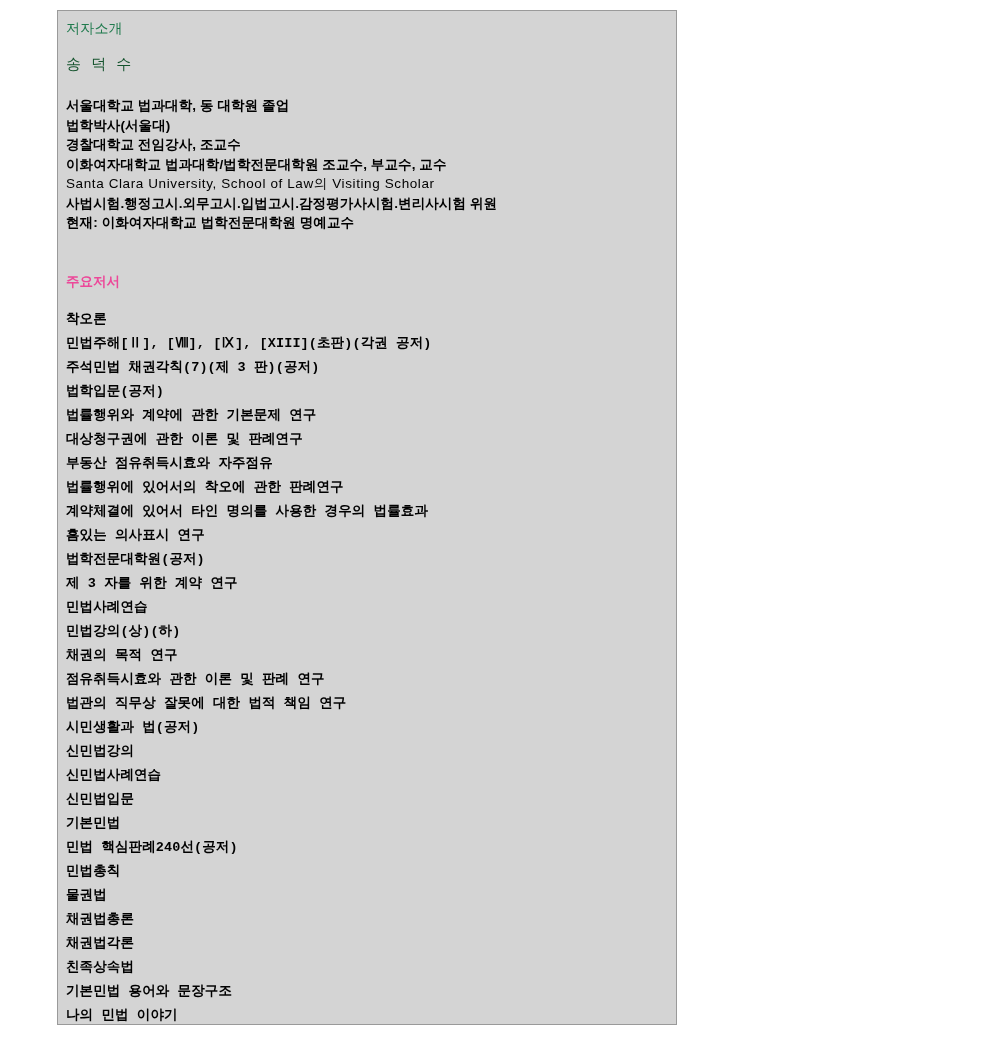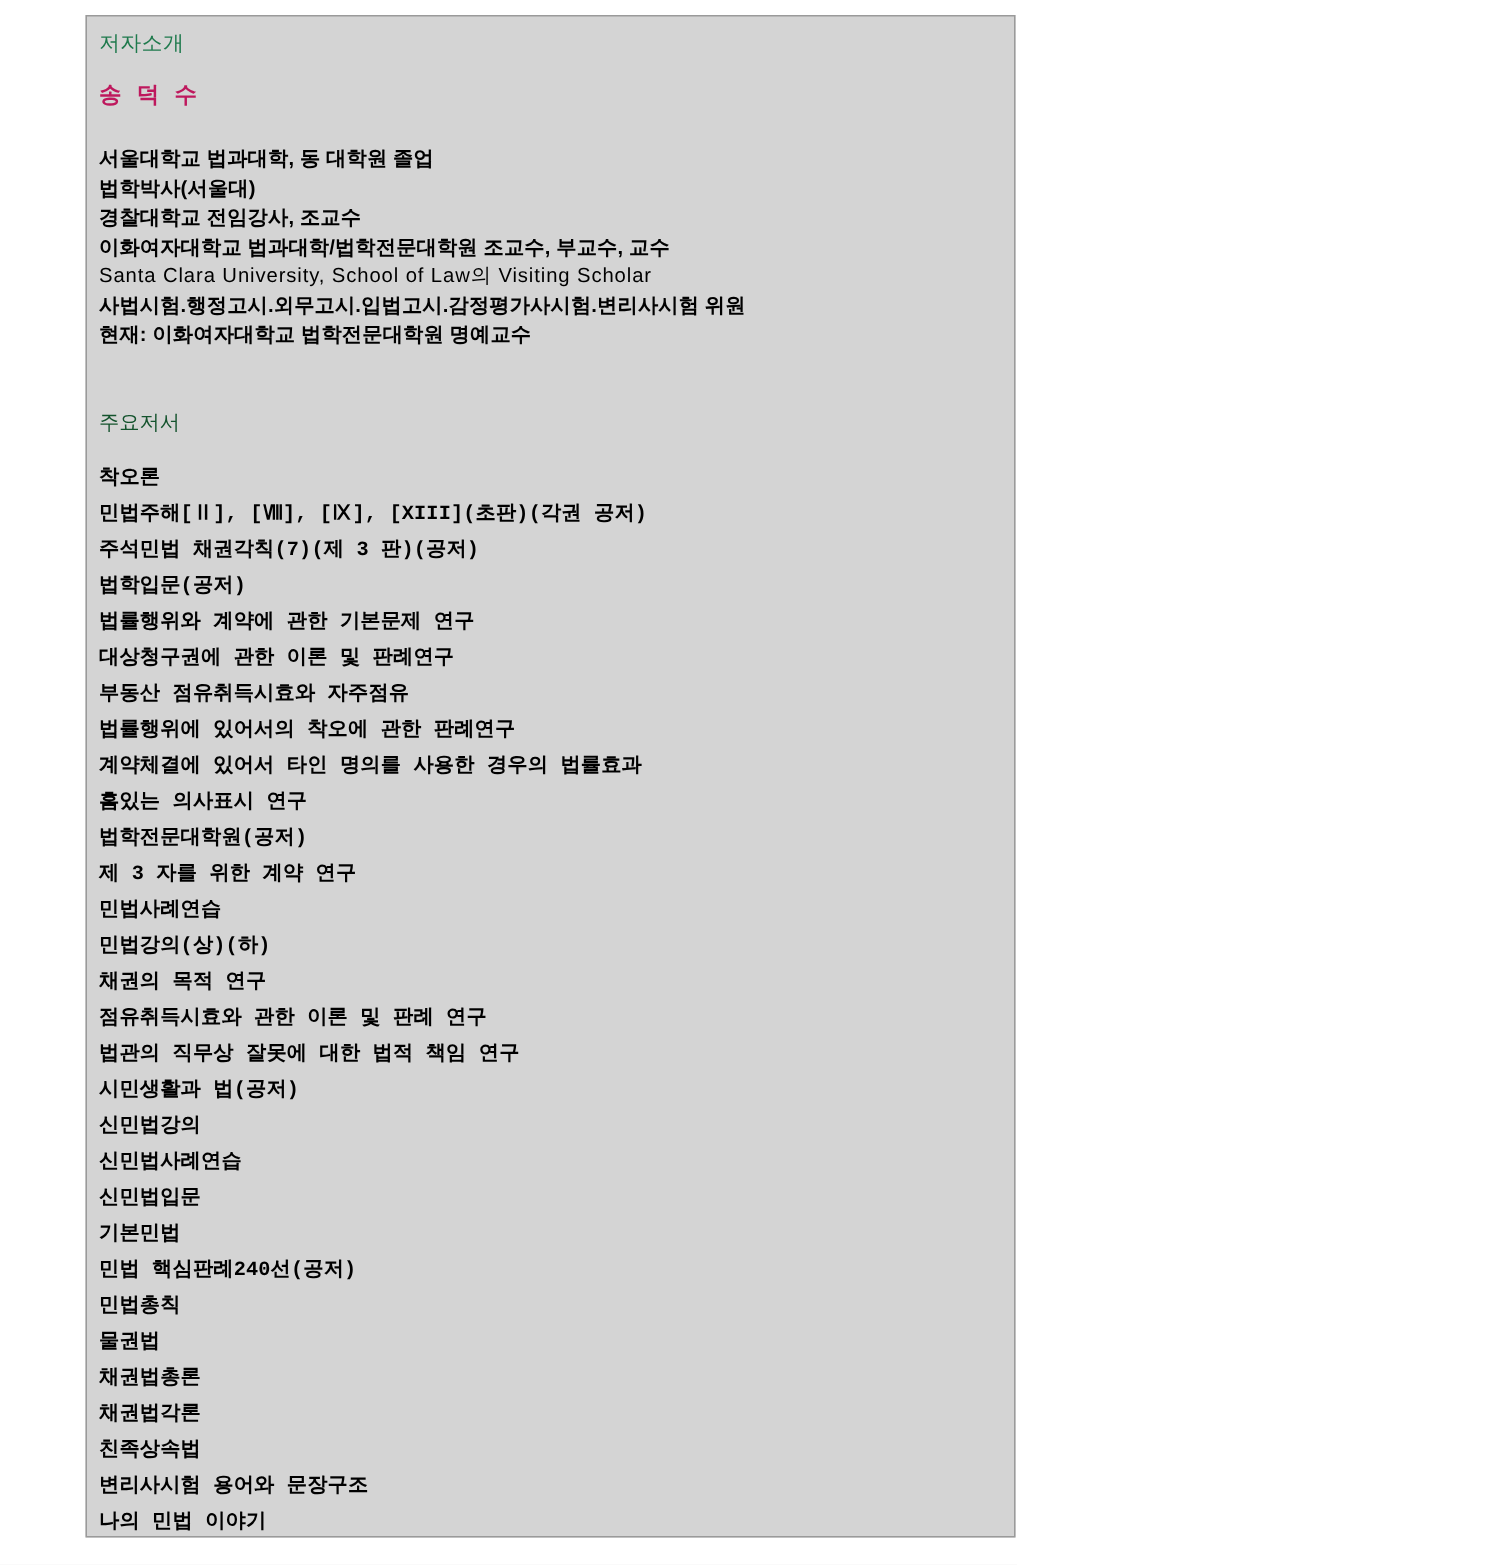--- a/index.html
+++ b/index.html
@@ -37,23 +37,23 @@
   }
   .section-title {
     color: #1f7a4d;
     font-size: 14px;
     font-weight: normal;
     line-height: 20px;
     margin: 0 0 16px 0;
     letter-spacing: 0.2px;
   }
   .author-name {
-    color: #be185d;
+    color: #14532d;
     font-size: 15px;
-    font-weight: bold;
+    font-weight: normal;
     line-height: 20px;
     margin: 0 0 22px 0;
     letter-spacing: 3px;
   }
   .bio {
     margin: 0 0 15px 0;
   }
   .bio-line {
     font-size: 13.5px;
     font-weight: bold;
@@ -61,22 +61,22 @@
     line-height: 19.5px;
     white-space: pre;
     letter-spacing: 0.1px;
   }
   .bio-line.latin {
     font-weight: normal;
     letter-spacing: 0.6px;
   }
   .works-heading {
     font-size: 13.5px;
-    font-weight: normal;
-    color: #14532d;
+    font-weight: bold;
+    color: #ec4899;
     line-height: 19.5px;
     margin: 39px 0 17px 0;
     white-space: pre;
   }
   .works-list {
     list-style: none;
     margin: 0;
     padding: 0;
     font-family: Liberation Mono, monospace;
   }
@@ -136,18 +136,18 @@
       <li>신민법강의</li>
       <li>신민법사례연습</li>
       <li>신민법입문</li>
       <li>기본민법</li>
       <li>민법 핵심판례240선(공저)</li>
       <li>민법총칙</li>
       <li>물권법</li>
       <li>채권법총론</li>
       <li>채권법각론</li>
       <li>친족상속법</li>
-      <li>변리사시험 용어와 문장구조</li>
+      <li>기본민법 용어와 문장구조</li>
       <li>나의 민법 이야기</li>
     </ul>
 
   </div>
 </div>
 
 </body></html>

